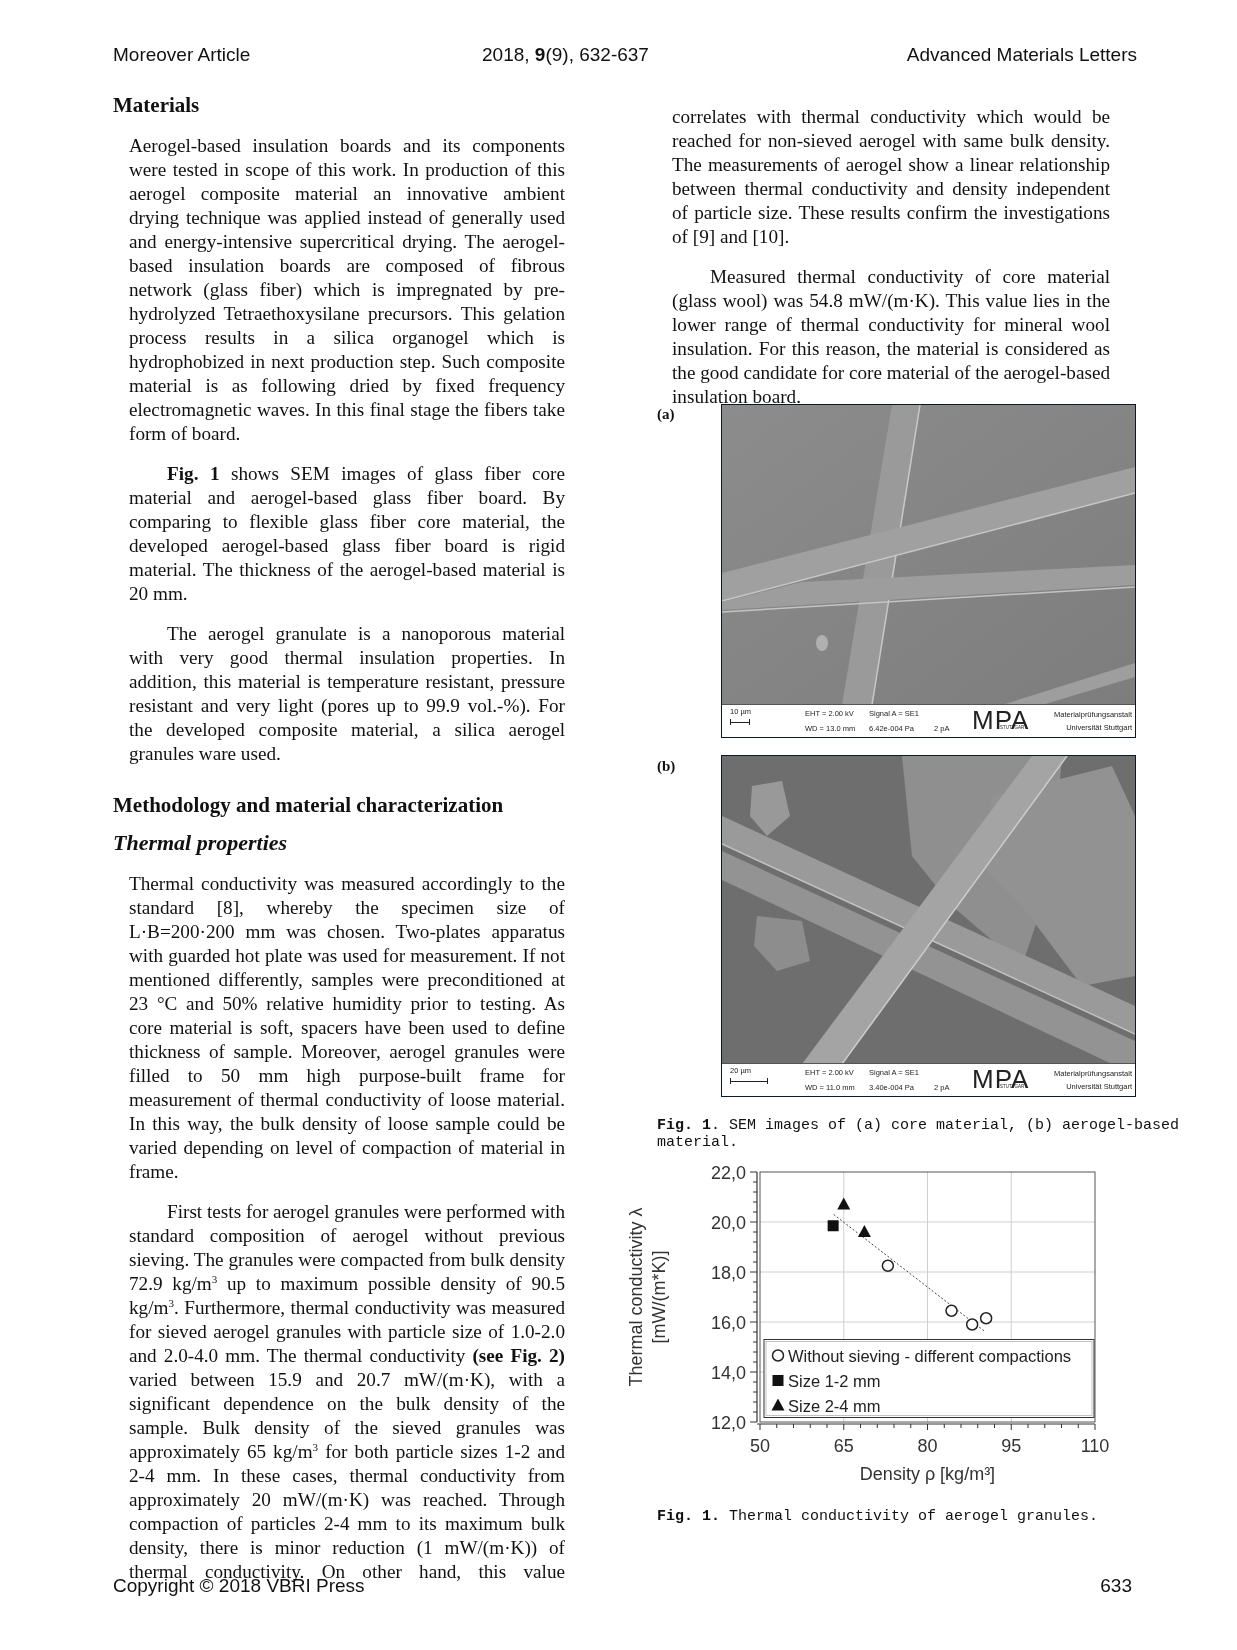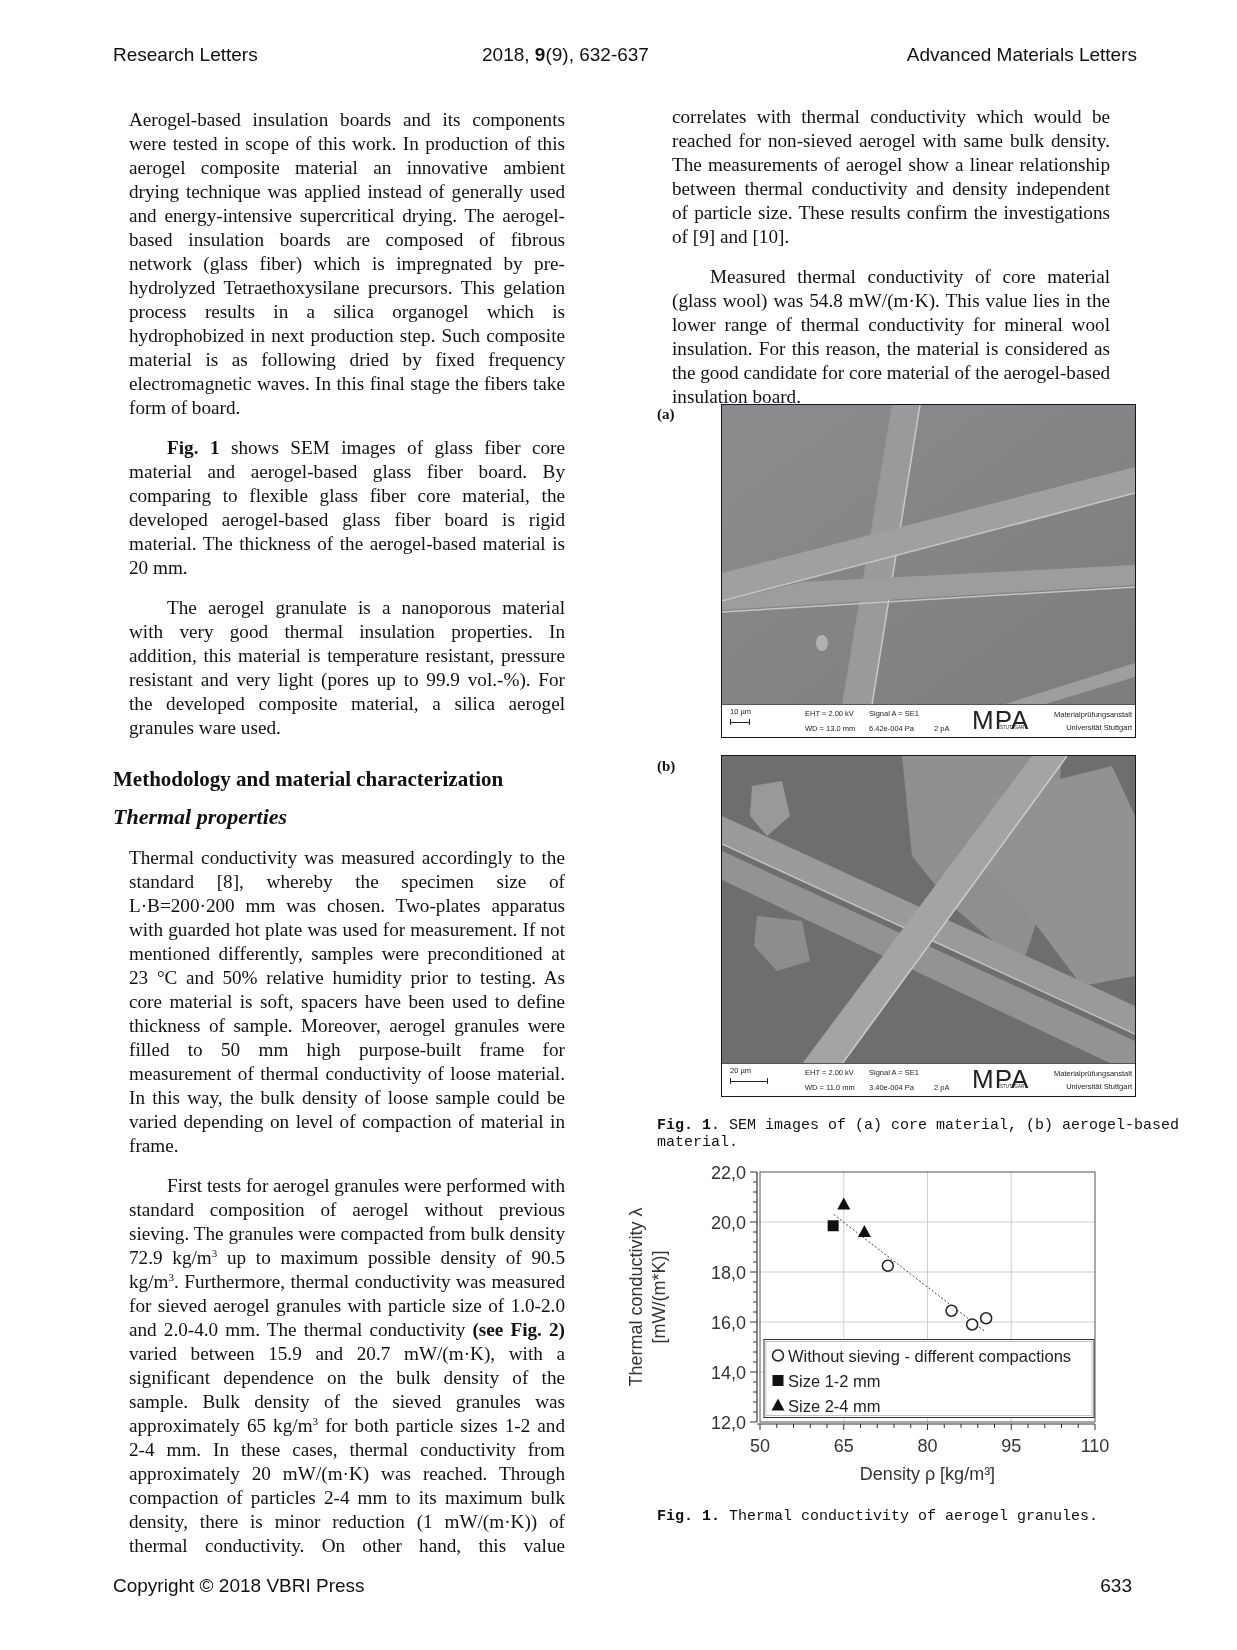--- a/index.html
+++ b/index.html
@@ -19,25 +19,26 @@
   .semBar span { position:absolute; white-space:nowrap; }
   .caption { position:absolute; font-family:Liberation Mono, monospace; font-size:15px; }
   .caption b { font-weight:bold; }
   .footer { position:absolute; top:1575px; font-family:"Liberation Sans", sans-serif; font-size:19px; }
   .chart-wrap { position:absolute; left:620px; top:1150px; width:500px; height:360px; }
   .chart-wrap svg text { font-family:"Liberation Sans", sans-serif; }
 </style>
 </head>
 <body>
 
-<div class="hdr" style="left:113px;">Research Letters</div>
+<div class="hdr" style="left:113px;">Moreover Article</div>
 <div class="hdr" style="left:450px;margin-left:32px;"><span>2018, </span><b>9</b><span>(9), 632-637</span></div>
 <div class="hdr" style="right:100px;">Advanced Materials Letters</div>
 
 <div class="col" style="left:113px; top:92px; width:468px;">
+  <h2 style="margin-bottom:16px;">Materials</h2>
   <p>Aerogel-based insulation boards and its components were tested in scope of this work. In production of this aerogel composite material an innovative ambient drying technique was applied instead of generally used and energy-intensive supercritical drying. The aerogel-based insulation boards are composed of fibrous network (glass fiber) which is impregnated by pre-hydrolyzed Tetraethoxysilane precursors. This gelation process results in a silica organogel which is hydrophobized in next production step. Such composite material is as following dried by fixed frequency electromagnetic waves. In this final stage the fibers take form of board.</p>
   <p class="ind"><b>Fig. 1</b><span> shows SEM images of glass fiber core material and aerogel-based glass fiber board. By comparing to flexible glass fiber core material, the developed aerogel-based glass fiber board is rigid material. The thickness of the aerogel-based material is 20 mm.</span></p>
   <p class="ind">The aerogel granulate is a nanoporous material with very good thermal insulation properties. In addition, this material is temperature resistant, pressure resistant and very light (pores up to 99.9 vol.-%). For the developed composite material, a silica aerogel granules ware used.</p>
   <h2 style="margin-top:26px; margin-bottom:12px;">Methodology and material characterization</h2>
   <h3 style="margin-bottom:14px;">Thermal properties</h3>
   <p>Thermal conductivity was measured accordingly to the standard [8], whereby the specimen size of L·B=200·200 mm was chosen. Two-plates apparatus with guarded hot plate was used for measurement. If not mentioned differently, samples were preconditioned at 23 °C and 50% relative humidity prior to testing. As core material is soft, spacers have been used to define thickness of sample. Moreover, aerogel granules were filled to 50 mm high purpose-built frame for measurement of thermal conductivity of loose material. In this way, the bulk density of loose sample could be varied depending on level of compaction of material in frame.</p>
   <p class="ind last-line"><span>First tests for aerogel granules were performed with standard composition of aerogel without previous sieving. The granules were compacted from bulk density 72.9 kg/m</span><sup style="font-size:11px;line-height:0;">3</sup><span> up to maximum possible density of 90.5 kg/m</span><sup style="font-size:11px;line-height:0;">3</sup><span>. Furthermore, thermal conductivity was measured for sieved aerogel granules with particle size of 1.0-2.0 and 2.0-4.0 mm. The thermal conductivity </span><b>(see Fig. 2)</b><span> varied between 15.9 and 20.7 mW/(m·K), with a significant dependence on the bulk density of the sample. Bulk density of the sieved granules was approximately 65 kg/m</span><sup style="font-size:11px;line-height:0;">3</sup><span> for both particle sizes 1-2 and 2-4 mm. In these cases, thermal conductivity from approximately 20 mW/(m·K) was reached. Through compaction of particles 2-4 mm to its maximum bulk density, there is minor reduction (1 mW/(m·K)) of thermal conductivity. On other hand, this value</span></p>
 </div>
 
 <div class="col" style="left:656px; top:89px; width:470px;">

